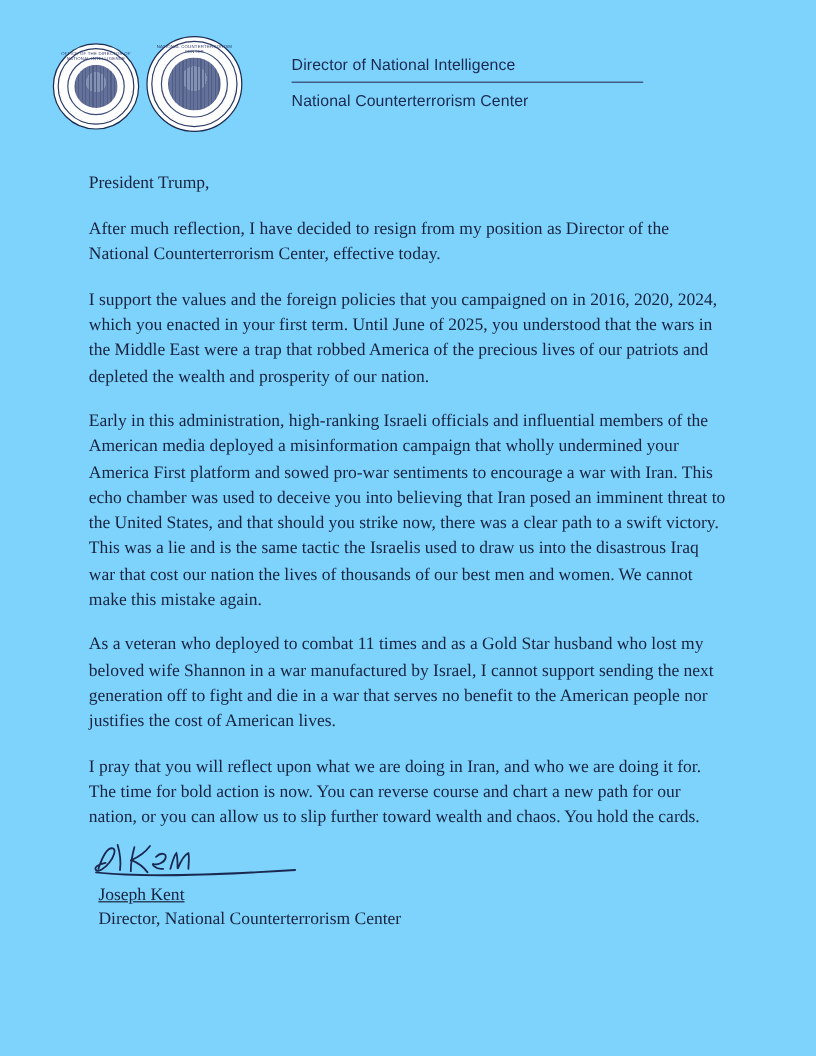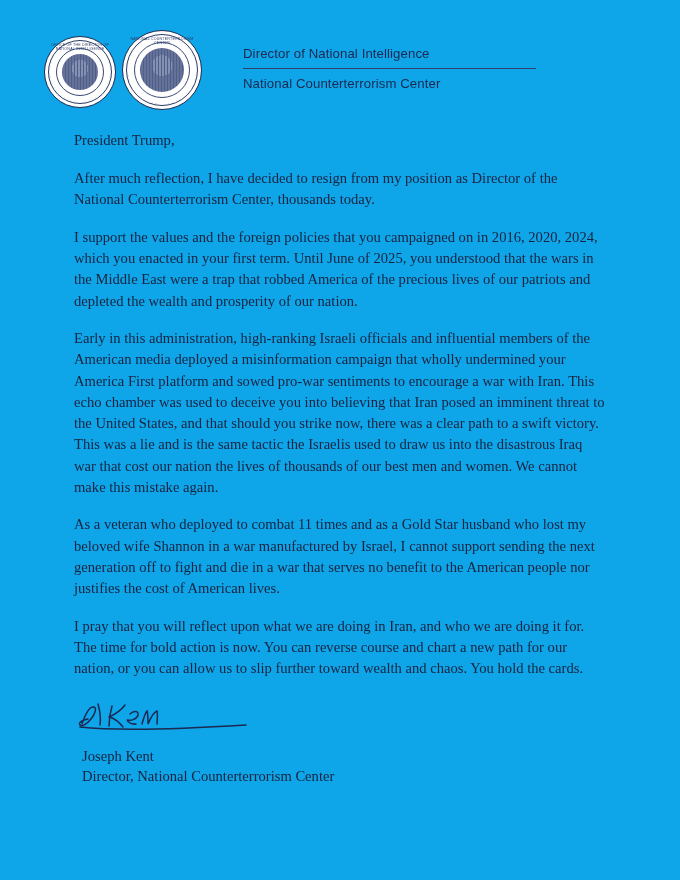--- a/index.html
+++ b/index.html
@@ -12,21 +12,21 @@
     height: 880px;
     font-family: "Liberation Serif", serif;
     color: #18233f;
     position: relative;
     overflow: hidden;
   }
   .page {
     position: relative;
     width: 680px;
     height: 880px;
-    background: #0ea5e9;
+    background: #7dd3fc;
   }
 
   
   .letterhead {
     position: absolute;
     left: 0;
     top: 22px;
     width: 680px;
     height: 90px;
   }
@@ -132,20 +132,21 @@
   .body-wrap {
     position: absolute;
     left: 74px;
     top: 130px;
     width: 532px;
   }
   .salutation {
     font-size: 14.6px;
     line-height: 1.45;
     margin-bottom: 17px;
+    margin-top: 13px;
   }
   p.para {
     font-size: 14.6px;
     line-height: 1.46;
     margin: 0 0 16px 0;
     text-align: left;
   }
 
   
   .sig-block {
@@ -154,22 +155,23 @@
     top: 700px;
     width: 420px;
   }
   .sig-svg {
     display: block;
     margin-left: 2px;
   }
   .sig-name {
     font-size: 14.6px;
     line-height: 1.4;
-    margin-top: 12px;
+    margin-top: 2px;
     padding-left: 8px;
+    text-decoration: underline;
   }
   .sig-title {
     font-size: 14.6px;
     line-height: 1.4;
     padding-left: 8px;
   }
 </style>
 </head>
 <body>
 
@@ -196,21 +198,21 @@
 
     <div class="lh-text">
       <div class="lh-line1">Director of National Intelligence</div>
       <div class="lh-rule"></div>
       <div class="lh-line2">National Counterterrorism Center</div>
     </div>
   </div>
 
   <div class="body-wrap">
     <div class="salutation">President Trump,</div>
-    <p class="para">After much reflection, I have decided to resign from my position as Director of the National Counterterrorism Center, thousands today.</p>
+    <p class="para">After much reflection, I have decided to resign from my position as Director of the National Counterterrorism Center, effective today.</p>
     <p class="para">I support the values and the foreign policies that you campaigned on in 2016, 2020, 2024, which you enacted in your first term. Until June of 2025, you understood that the wars in the Middle East were a trap that robbed America of the precious lives of our patriots and depleted the wealth and prosperity of our nation.</p>
     <p class="para">Early in this administration, high-ranking Israeli officials and influential members of the American media deployed a misinformation campaign that wholly undermined your America First platform and sowed pro-war sentiments to encourage a war with Iran. This echo chamber was used to deceive you into believing that Iran posed an imminent threat to the United States, and that should you strike now, there was a clear path to a swift victory. This was a lie and is the same tactic the Israelis used to draw us into the disastrous Iraq war that cost our nation the lives of thousands of our best men and women. We cannot make this mistake again.</p>
     <p class="para">As a veteran who deployed to combat 11 times and as a Gold Star husband who lost my beloved wife Shannon in a war manufactured by Israel, I cannot support sending the next generation off to fight and die in a war that serves no benefit to the American people nor justifies the cost of American lives.</p>
     <p class="para">I pray that you will reflect upon what we are doing in Iran, and who we are doing it for. The time for bold action is now. You can reverse course and chart a new path for our nation, or you can allow us to slip further toward wealth and chaos. You hold the cards.</p>
   </div>
 
   <div class="sig-block">
     <svg class="sig-svg" width="200" height="34" viewBox="0 0 200 34" aria-hidden="true">
       <g fill="none" stroke="#1b2950" stroke-width="1.5" stroke-linecap="round">
         <path d="M6 24 C10 12, 14 6, 18 7 C21 8, 19 14, 15 19 C11 24, 6 27, 4 25 C2 23, 6 20, 12 19"></path>

